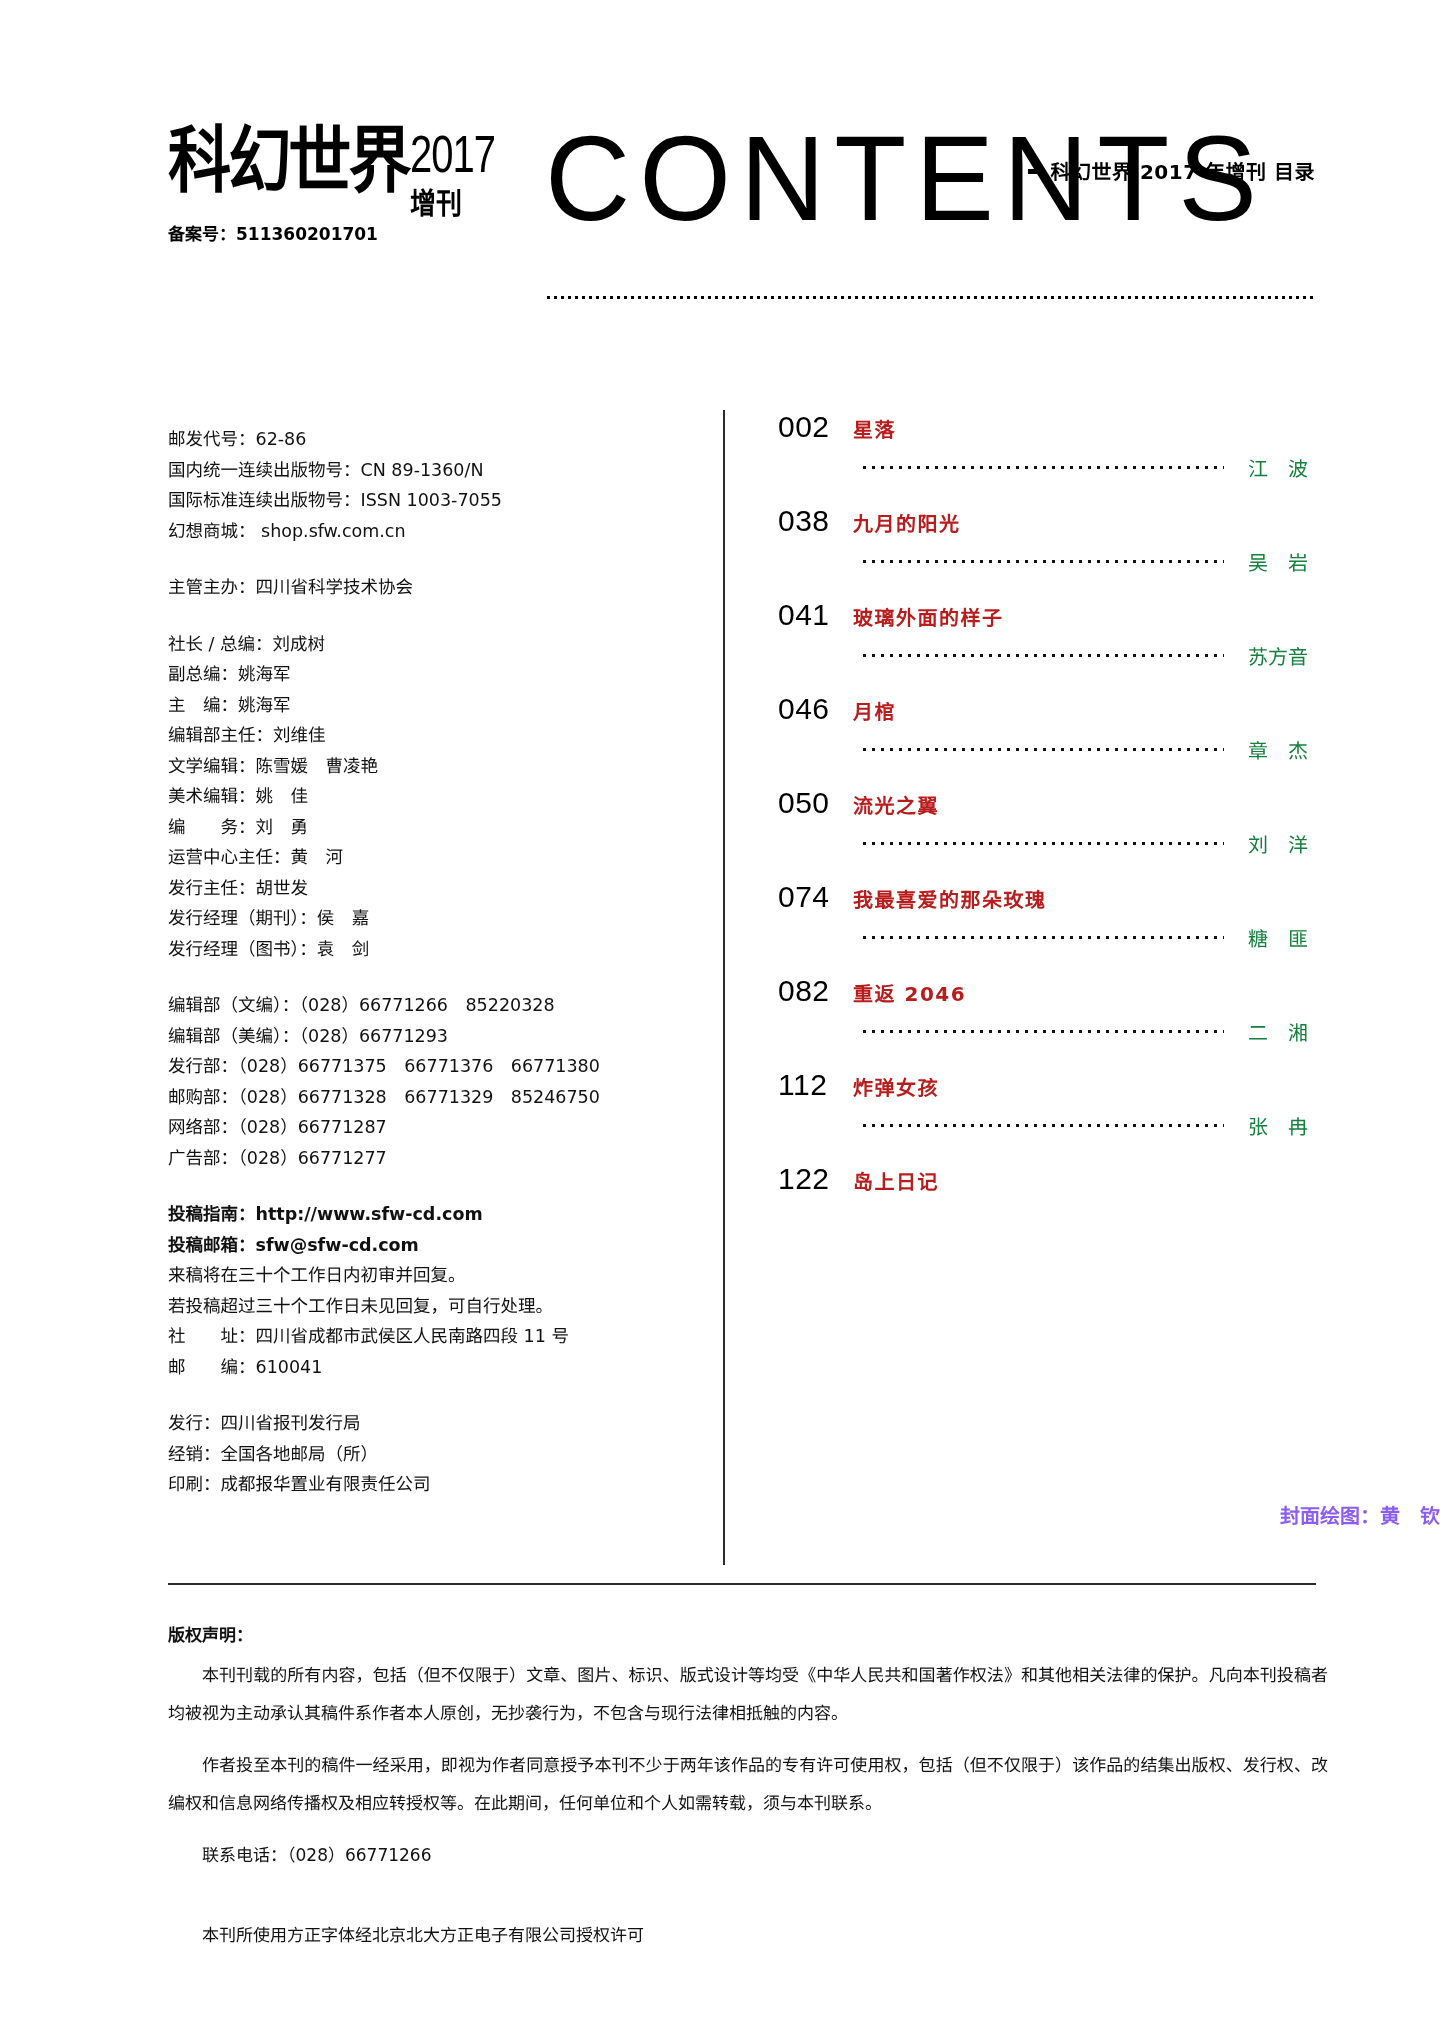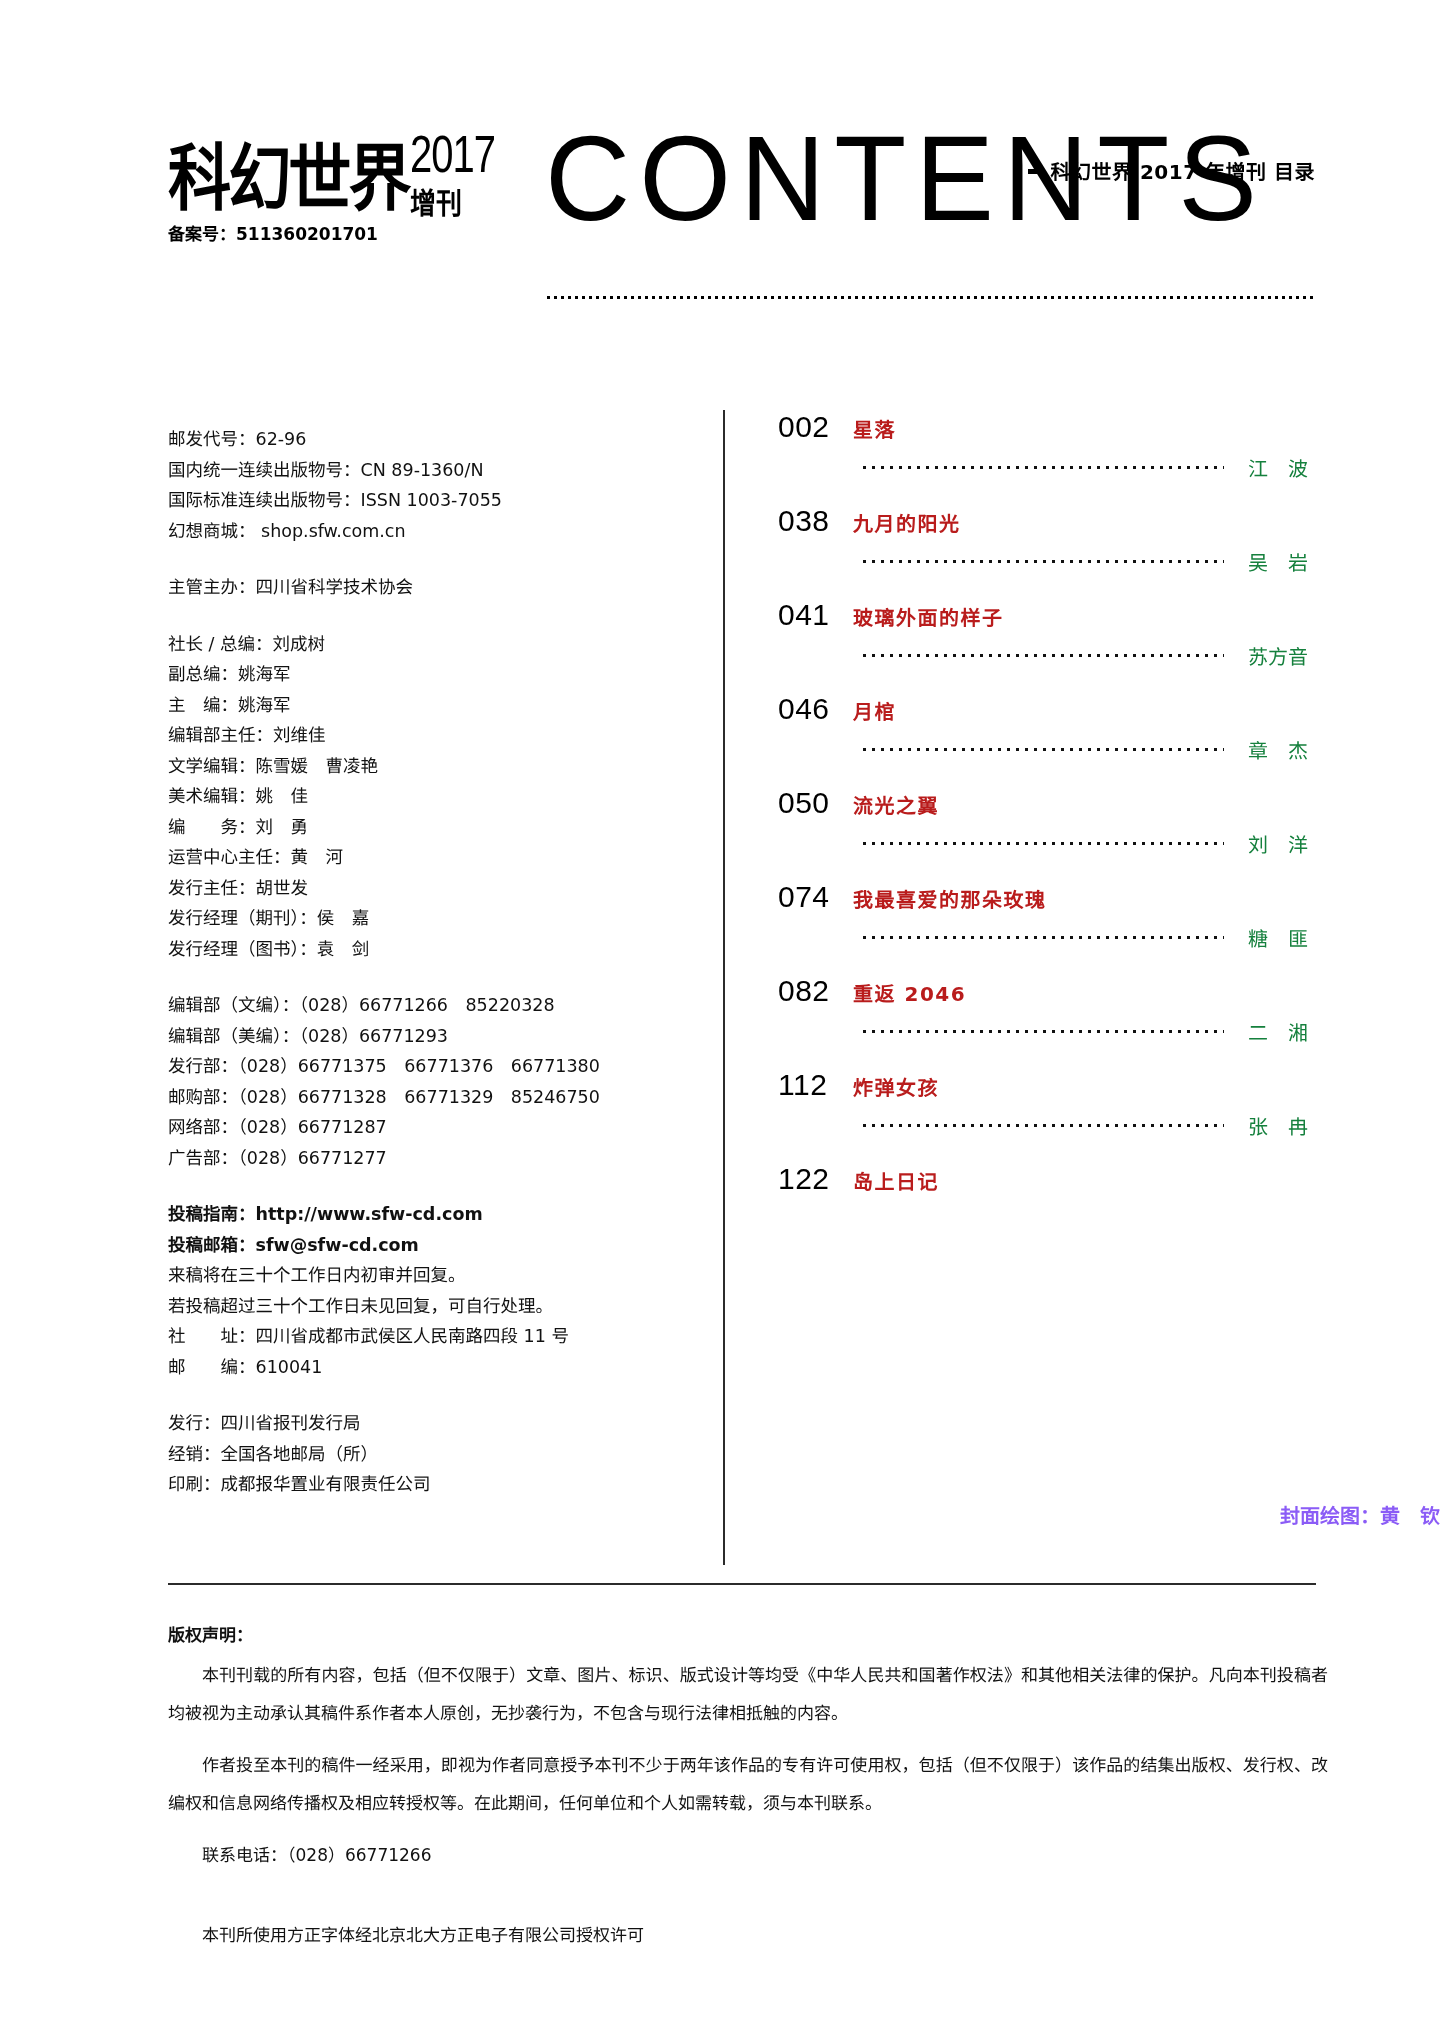--- a/index.html
+++ b/index.html
@@ -28,21 +28,20 @@
     position: absolute;
     left: 0; right: 0;
     top: 140px;
     height: 130px;
   }
   .logo-block {
     position: absolute;
     left: 168px;
     top: 0px;
     display: flex;
-    align-items: flex-end;
   }
   .logo-cn {
     font-family: "DejaVu Sans", sans-serif;
     font-weight: bold;
     font-size: 62px;
     letter-spacing: -3px;
     line-height: 0.95;
     color: #000;
     transform: scaleY(1.18) scaleX(1.02);
     transform-origin: bottom left;
@@ -285,21 +284,21 @@
 
     <div class="dot-rule"></div>
   </div>
 
   <div class="columns">
 
     <div class="divider"></div>
 
     <div class="colophon" id="colophon">
         <div class="grp">
-          <div class="ln">邮发代号：62-96</div>
+          <div class="ln">邮发代号：62-86</div>
           <div class="ln">国内统一连续出版物号：CN 89-1360/N</div>
           <div class="ln">国际标准连续出版物号：ISSN 1003-7055</div>
           <div class="ln">幻想商城： shop.sfw.com.cn</div>
         </div>
         <div class="grp">
           <div class="ln">主管主办：四川省科学技术协会</div>
         </div>
         <div class="grp">
           <div class="ln">社长 / 总编：刘成树</div>
           <div class="ln">副总编：姚海军</div>

